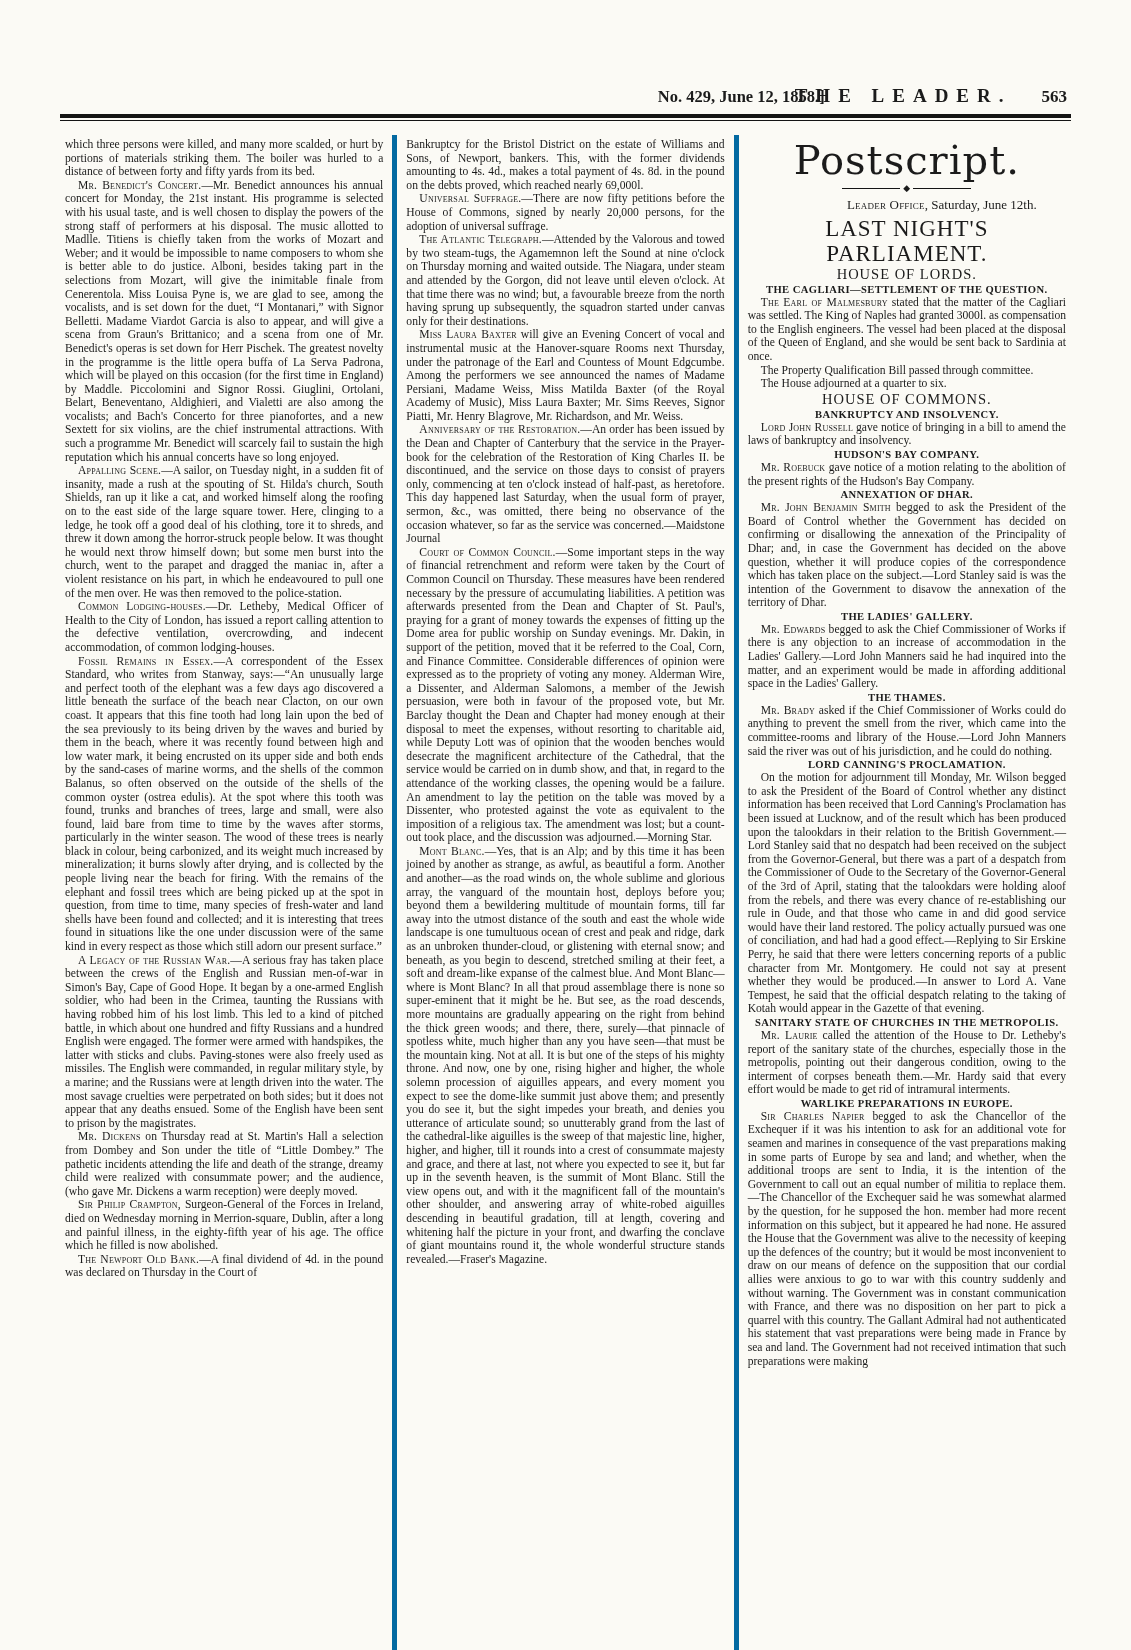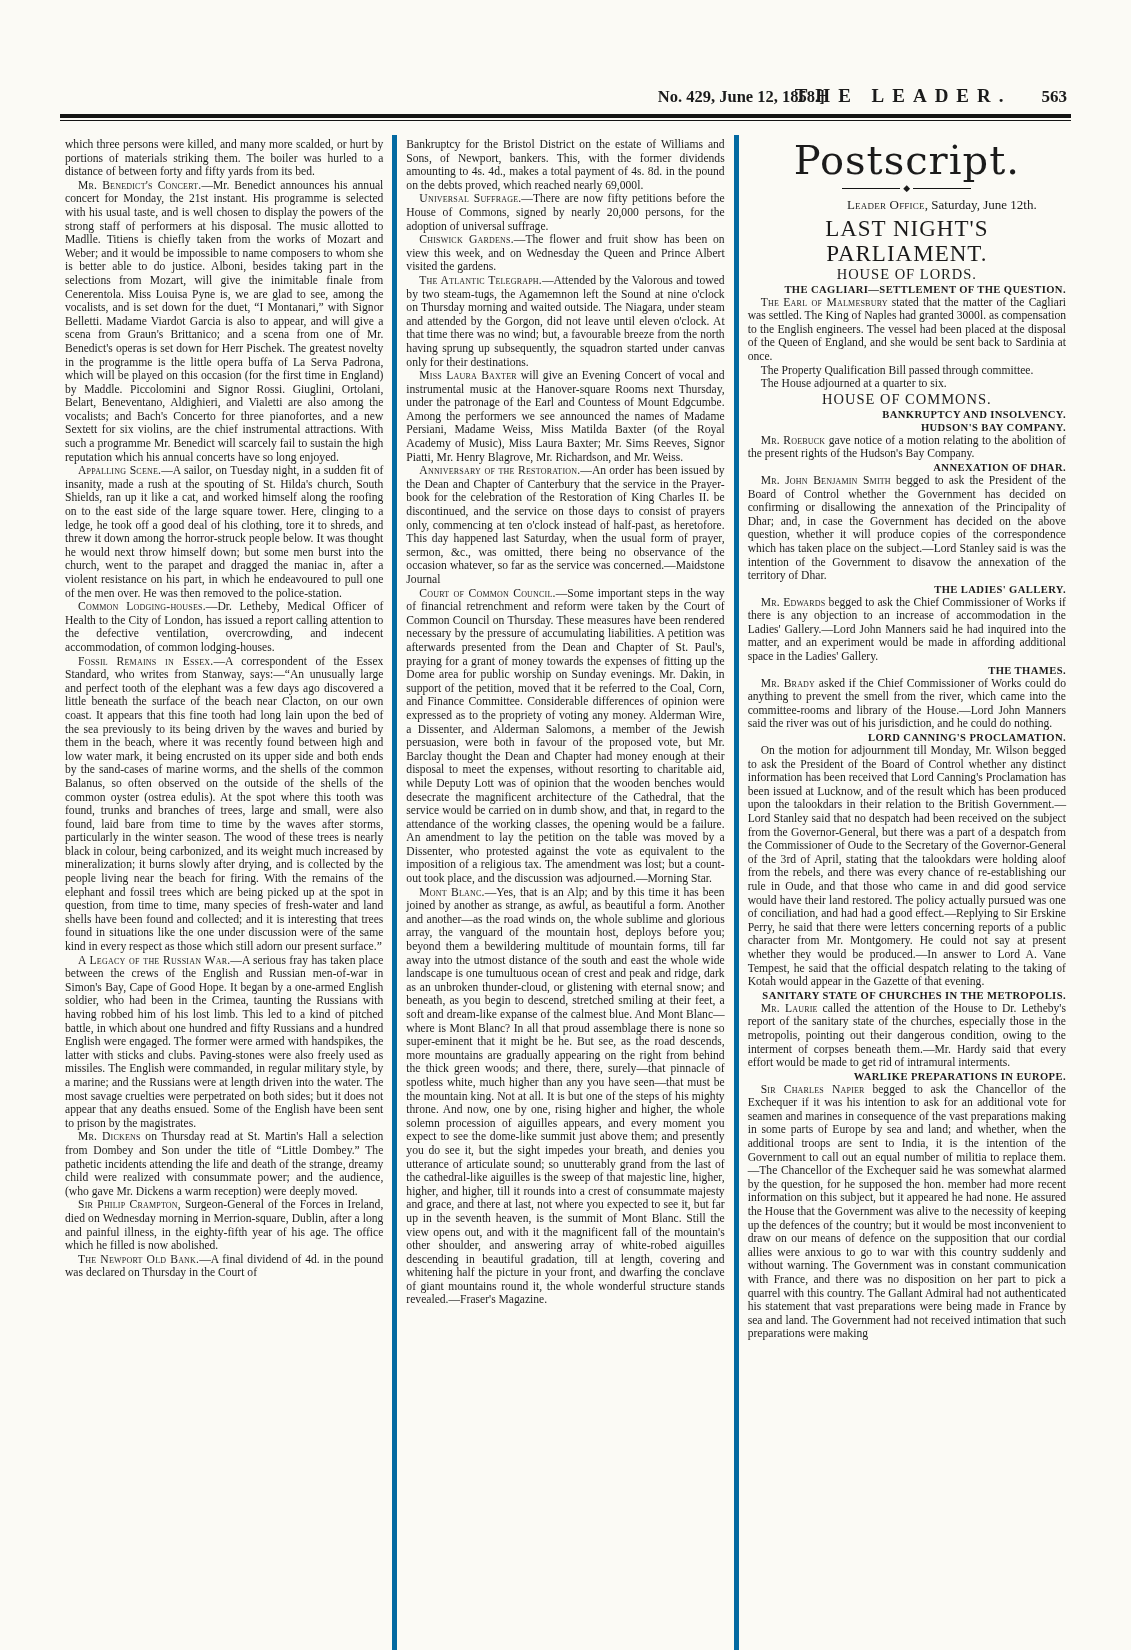--- a/index.html
+++ b/index.html
@@ -52,21 +52,21 @@
   .dateline { text-align:center; text-indent:0; font-size:13px; margin:0 0 4px 0; padding-left:70px; }
   .t-heading-lg {
     text-align:center; text-indent:0;
     font-size:23px; line-height:25px; letter-spacing:1px; margin:1px 0 1px 0;
   }
   .t-heading-md {
     text-align:center; text-indent:0;
     font-size:14.5px; line-height:17px; letter-spacing:1px; margin:2px 0 1px 0;
   }
   .t-subhead {
-    text-align:right; text-indent:0;
+    text-align:center; text-indent:0;
     font-size:10.6px; line-height:13px; font-weight:bold; letter-spacing:0.4px;
     margin:3px 0 1px 0;
   }
 </style>
 </head>
 <body>
 
 <div class="page-header">
   <span class="issue-no">No. 429, June 12, 1858.]</span>
   <span class="paper-title">THE LEADER.</span>
@@ -96,21 +96,20 @@
 
       <p class="item t-para"><span class="lead">The Newport Old Bank.</span><span>—A final dividend of 4d. in the pound was declared on Thursday in the Court of</span></p>
     </div>
 
   <div class="col">
 
       <p class="item t-cont"><span class="lead"></span><span>Bankruptcy for the Bristol District on the estate of Williams and Sons, of Newport, bankers. This, with the former dividends amounting to 4s. 4d., makes a total payment of 4s. 8d. in the pound on the debts proved, which reached nearly 69,000l.</span></p>
 
       <p class="item t-para"><span class="lead">Universal Suffrage.</span><span>—There are now fifty petitions before the House of Commons, signed by nearly 20,000 persons, for the adoption of universal suffrage.</span></p>
 
-      <p class="item t-para"><span class="lead">Chiswick Gardens.</span><span>—The flower and fruit show has been on view this week, and on Wednesday the Queen and Prince Albert visited the gardens.</span></p>
 
       <p class="item t-para"><span class="lead">The Atlantic Telegraph.</span><span>—Attended by the Valorous and towed by two steam-tugs, the Agamemnon left the Sound at nine o'clock on Thursday morning and waited outside. The Niagara, under steam and attended by the Gorgon, did not leave until eleven o'clock. At that time there was no wind; but, a favourable breeze from the north having sprung up subsequently, the squadron started under canvas only for their destinations.</span></p>
 
       <p class="item t-para"><span class="lead">Miss Laura Baxter</span><span> will give an Evening Concert of vocal and instrumental music at the Hanover-square Rooms next Thursday, under the patronage of the Earl and Countess of Mount Edgcumbe. Among the performers we see announced the names of Madame Persiani, Madame Weiss, Miss Matilda Baxter (of the Royal Academy of Music), Miss Laura Baxter; Mr. Sims Reeves, Signor Piatti, Mr. Henry Blagrove, Mr. Richardson, and Mr. Weiss.</span></p>
 
       <p class="item t-para"><span class="lead">Anniversary of the Restoration.</span><span>—An order has been issued by the Dean and Chapter of Canterbury that the service in the Prayer-book for the celebration of the Restoration of King Charles II. be discontinued, and the service on those days to consist of prayers only, commencing at ten o'clock instead of half-past, as heretofore. This day happened last Saturday, when the usual form of prayer, sermon, &amp;c., was omitted, there being no observance of the occasion whatever, so far as the service was concerned.—Maidstone Journal</span></p>
 
       <p class="item t-para"><span class="lead">Court of Common Council.</span><span>—Some important steps in the way of financial retrenchment and reform were taken by the Court of Common Council on Thursday. These measures have been rendered necessary by the pressure of accumulating liabilities. A petition was afterwards presented from the Dean and Chapter of St. Paul's, praying for a grant of money towards the expenses of fitting up the Dome area for public worship on Sunday evenings. Mr. Dakin, in support of the petition, moved that it be referred to the Coal, Corn, and Finance Committee. Considerable differences of opinion were expressed as to the propriety of voting any money. Alderman Wire, a Dissenter, and Alderman Salomons, a member of the Jewish persuasion, were both in favour of the proposed vote, but Mr. Barclay thought the Dean and Chapter had money enough at their disposal to meet the expenses, without resorting to charitable aid, while Deputy Lott was of opinion that the wooden benches would desecrate the magnificent architecture of the Cathedral, that the service would be carried on in dumb show, and that, in regard to the attendance of the working classes, the opening would be a failure. An amendment to lay the petition on the table was moved by a Dissenter, who protested against the vote as equivalent to the imposition of a religious tax. The amendment was lost; but a count-out took place, and the discussion was adjourned.—Morning Star.</span></p>
 
       <p class="item t-para"><span class="lead">Mont Blanc.</span><span>—Yes, that is an Alp; and by this time it has been joined by another as strange, as awful, as beautiful a form. Another and another—as the road winds on, the whole sublime and glorious array, the vanguard of the mountain host, deploys before you; beyond them a bewildering multitude of mountain forms, till far away into the utmost distance of the south and east the whole wide landscape is one tumultuous ocean of crest and peak and ridge, dark as an unbroken thunder-cloud, or glistening with eternal snow; and beneath, as you begin to descend, stretched smiling at their feet, a soft and dream-like expanse of the calmest blue. And Mont Blanc—where is Mont Blanc? In all that proud assemblage there is none so super-eminent that it might be he. But see, as the road descends, more mountains are gradually appearing on the right from behind the thick green woods; and there, there, surely—that pinnacle of spotless white, much higher than any you have seen—that must be the mountain king. Not at all. It is but one of the steps of his mighty throne. And now, one by one, rising higher and higher, the whole solemn procession of aiguilles appears, and every moment you expect to see the dome-like summit just above them; and presently you do see it, but the sight impedes your breath, and denies you utterance of articulate sound; so unutterably grand from the last of the cathedral-like aiguilles is the sweep of that majestic line, higher, higher, and higher, till it rounds into a crest of consummate majesty and grace, and there at last, not where you expected to see it, but far up in the seventh heaven, is the summit of Mont Blanc. Still the view opens out, and with it the magnificent fall of the mountain's other shoulder, and answering array of white-robed aiguilles descending in beautiful gradation, till at length, covering and whitening half the picture in your front, and dwarfing the conclave of giant mountains round it, the whole wonderful structure stands revealed.—Fraser's Magazine.</span></p>
@@ -135,20 +134,21 @@
         <p class="item t-para"><span class="lead">The Earl of Malmesbury</span><span> stated that the matter of the Cagliari was settled. The King of Naples had granted 3000l. as compensation to the English engineers. The vessel had been placed at the disposal of the Queen of England, and she would be sent back to Sardinia at once.</span></p>
 
         <p class="item t-para"><span class="lead"></span><span>The Property Qualification Bill passed through committee.</span></p>
 
         <p class="item t-para"><span class="lead"></span><span>The House adjourned at a quarter to six.</span></p>
 
         <p class="item t-heading-md"><span class="lead"></span><span>HOUSE OF COMMONS.</span></p>
 
         <p class="item t-subhead"><span class="lead"></span><span>BANKRUPTCY AND INSOLVENCY.</span></p>
 
+        <p class="item t-para"><span class="lead">Lord John Russell</span><span> gave notice of bringing in a bill to amend the laws of bankruptcy and insolvency.</span></p>
 
         <p class="item t-subhead"><span class="lead"></span><span>HUDSON'S BAY COMPANY.</span></p>
 
         <p class="item t-para"><span class="lead">Mr. Roebuck</span><span> gave notice of a motion relating to the abolition of the present rights of the Hudson's Bay Company.</span></p>
 
         <p class="item t-subhead"><span class="lead"></span><span>ANNEXATION OF DHAR.</span></p>
 
         <p class="item t-para"><span class="lead">Mr. John Benjamin Smith</span><span> begged to ask the President of the Board of Control whether the Government has decided on confirming or disallowing the annexation of the Principality of Dhar; and, in case the Government has decided on the above question, whether it will produce copies of the correspondence which has taken place on the subject.—Lord Stanley said is was the intention of the Government to disavow the annexation of the territory of Dhar.</span></p>
 
         <p class="item t-subhead"><span class="lead"></span><span>THE LADIES' GALLERY.</span></p>

